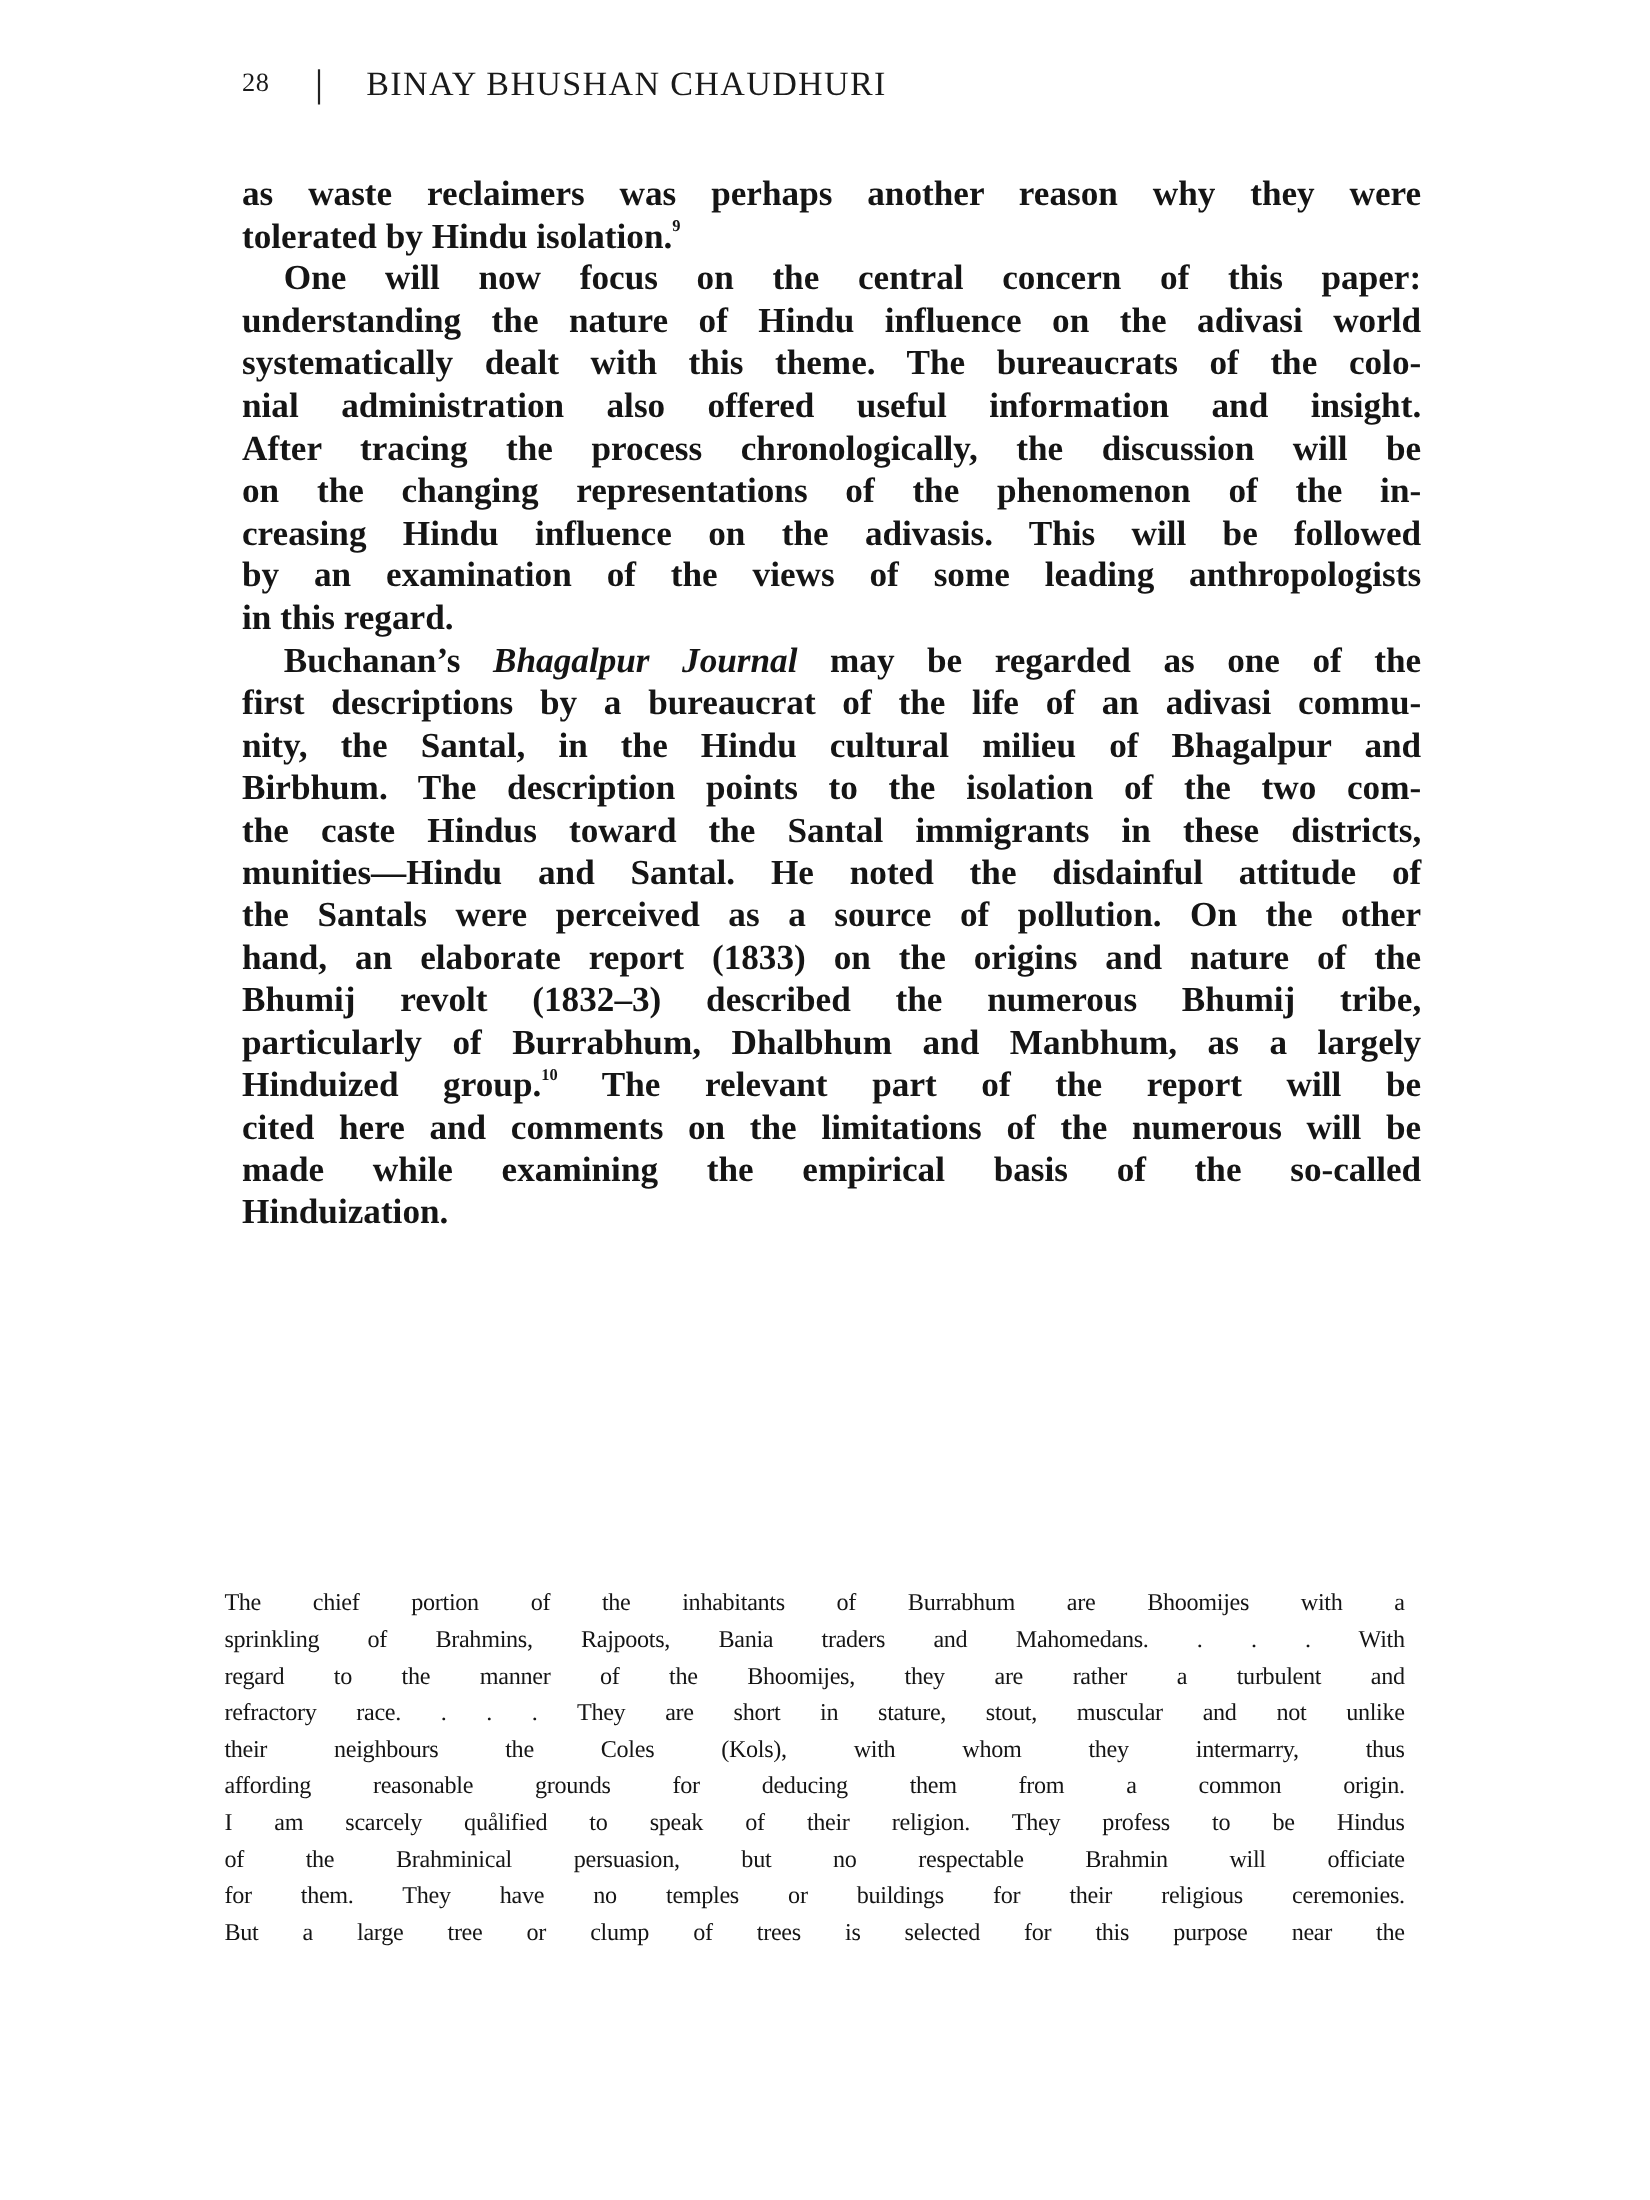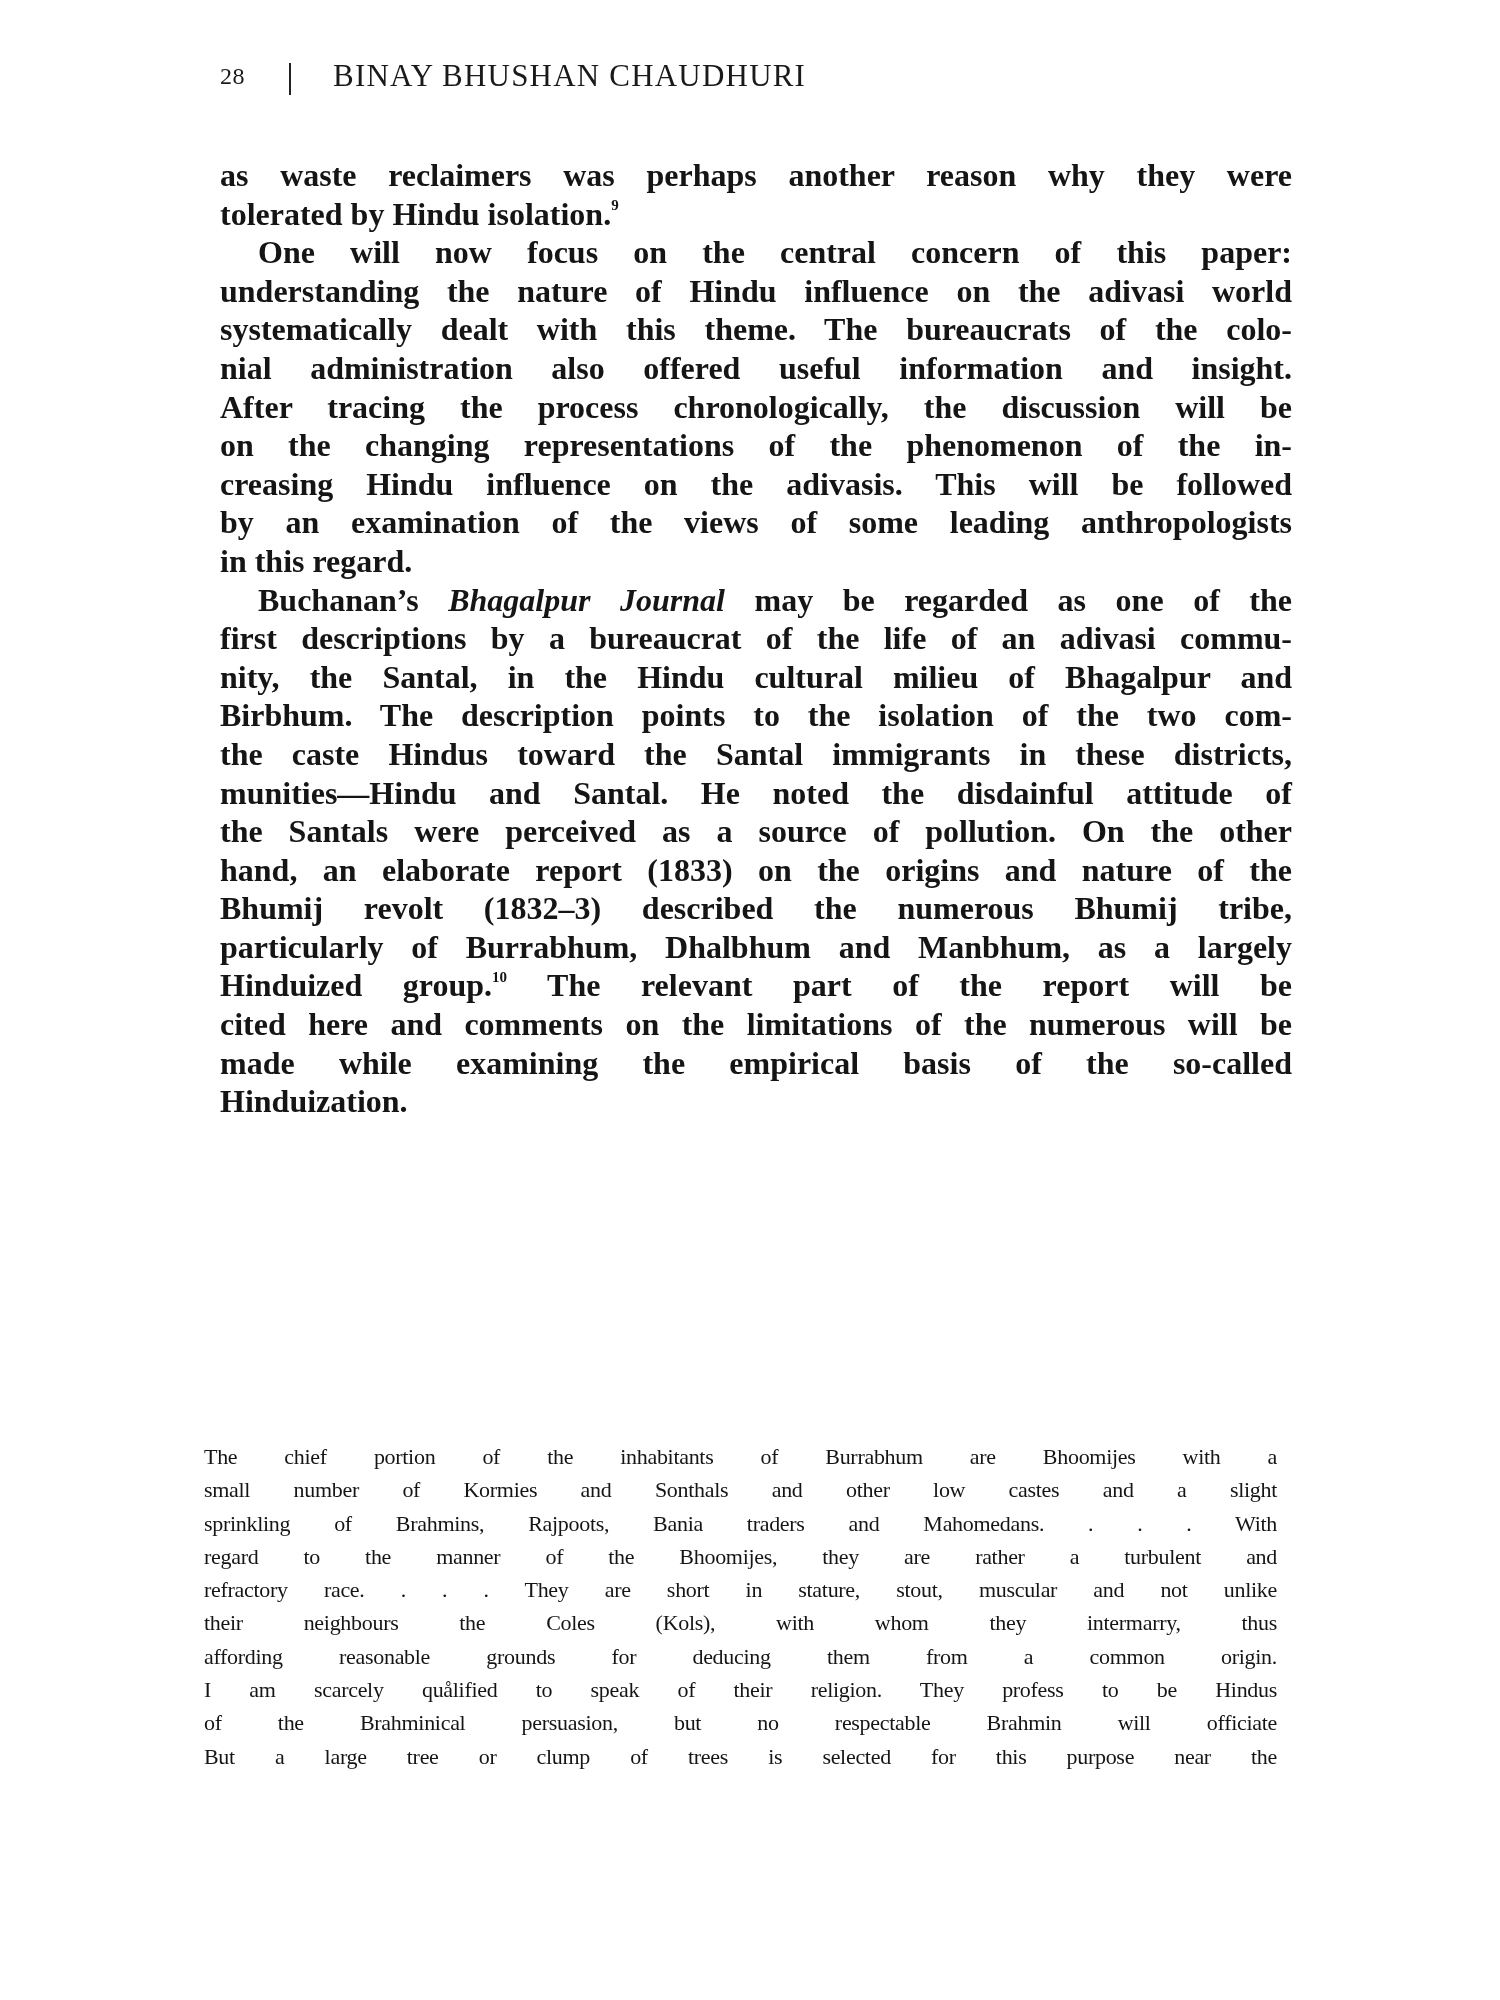--- a/index.html
+++ b/index.html
@@ -131,24 +131,24 @@
       <span class="line">particularly of Burrabhum, Dhalbhum and Manbhum, as a largely</span>
       <span class="line"><span>Hinduized group.</span><sup class="fn">10</sup><span> The relevant part of the report will be</span></span>
       <span class="line">cited here and comments on the limitations of the numerous will be</span>
       <span class="line">made while examining the empirical basis of the so-called</span>
       <span class="line last">Hinduization.</span>
     </p>
   </div>
 
   <div class="quote">
     <span class="line">The chief portion of the inhabitants of Burrabhum are Bhoomijes with a</span>
-    <span class="line">small number of Kormies and Sonthals and other low castes and a slight</span>
     <span class="line">sprinkling of Brahmins, Rajpoots, Bania traders and Mahomedans. . . . With</span>
     <span class="line">regard to the manner of the Bhoomijes, they are rather a turbulent and</span>
     <span class="line">refractory race. . . .  They are short in stature, stout, muscular and not unlike</span>
     <span class="line">their neighbours the Coles (Kols), with whom they intermarry, thus</span>
     <span class="line">affording reasonable grounds for deducing them from a common origin.</span>
     <span class="line">I am scarcely quålified to speak of their religion. They profess to be Hindus</span>
     <span class="line">of  the Brahminical persuasion, but no respectable Brahmin will officiate</span>
+    <span class="line">for them. They have no temples or buildings for their religious ceremonies.</span>
     <span class="line">But a large tree or clump of trees is selected for this purpose near the</span>
   </div>
 
 </div>
 
 </body></html>

